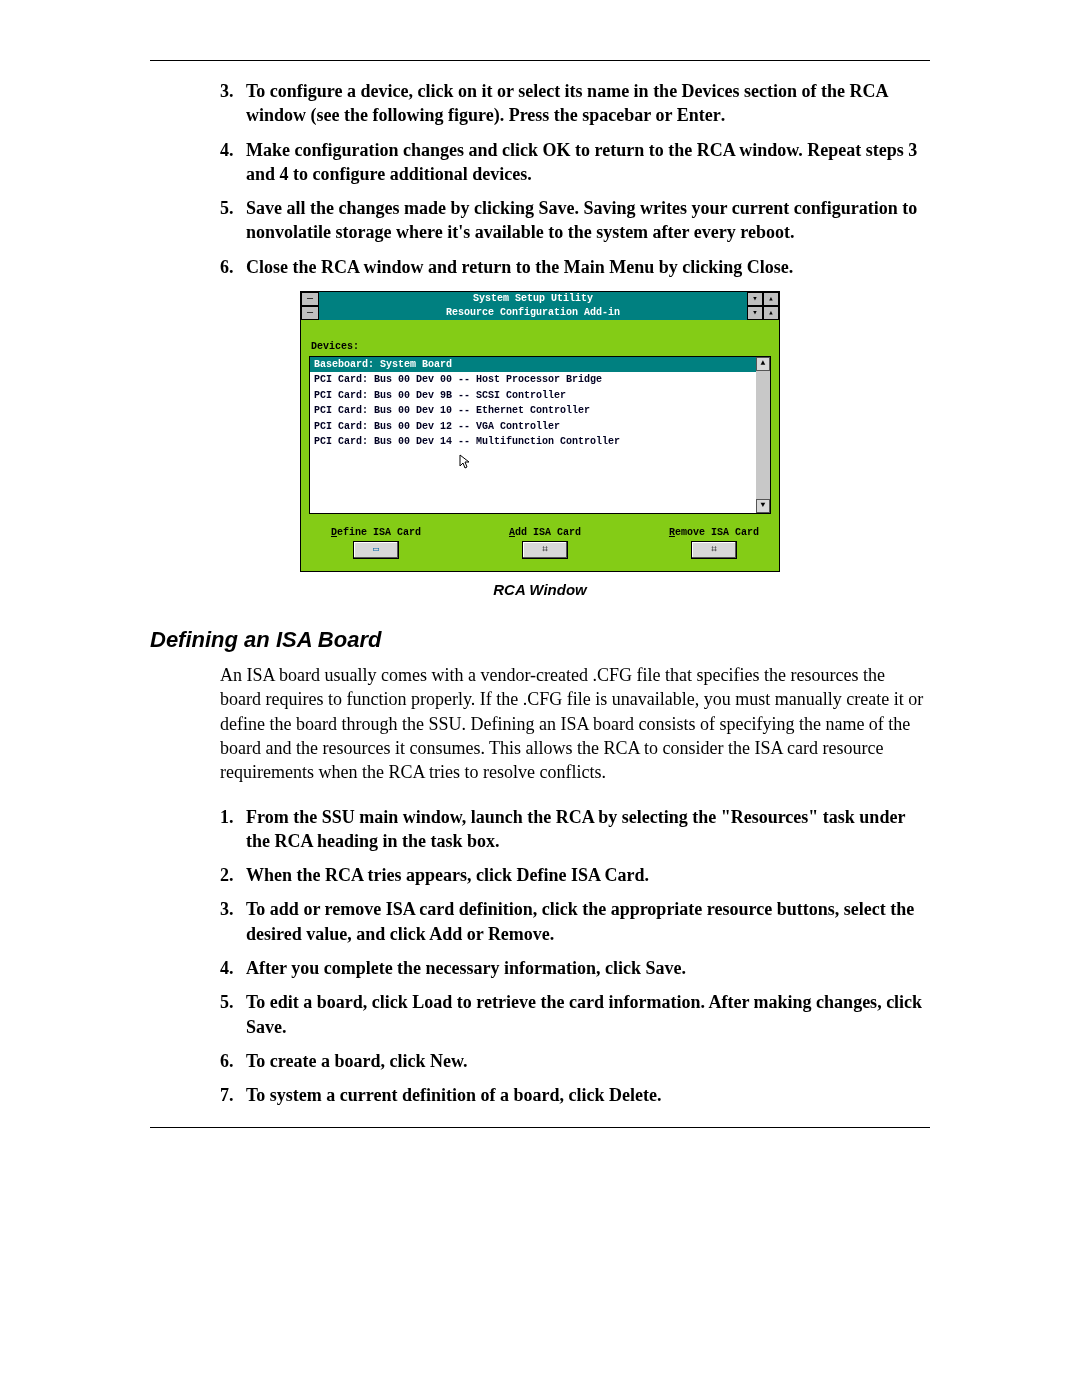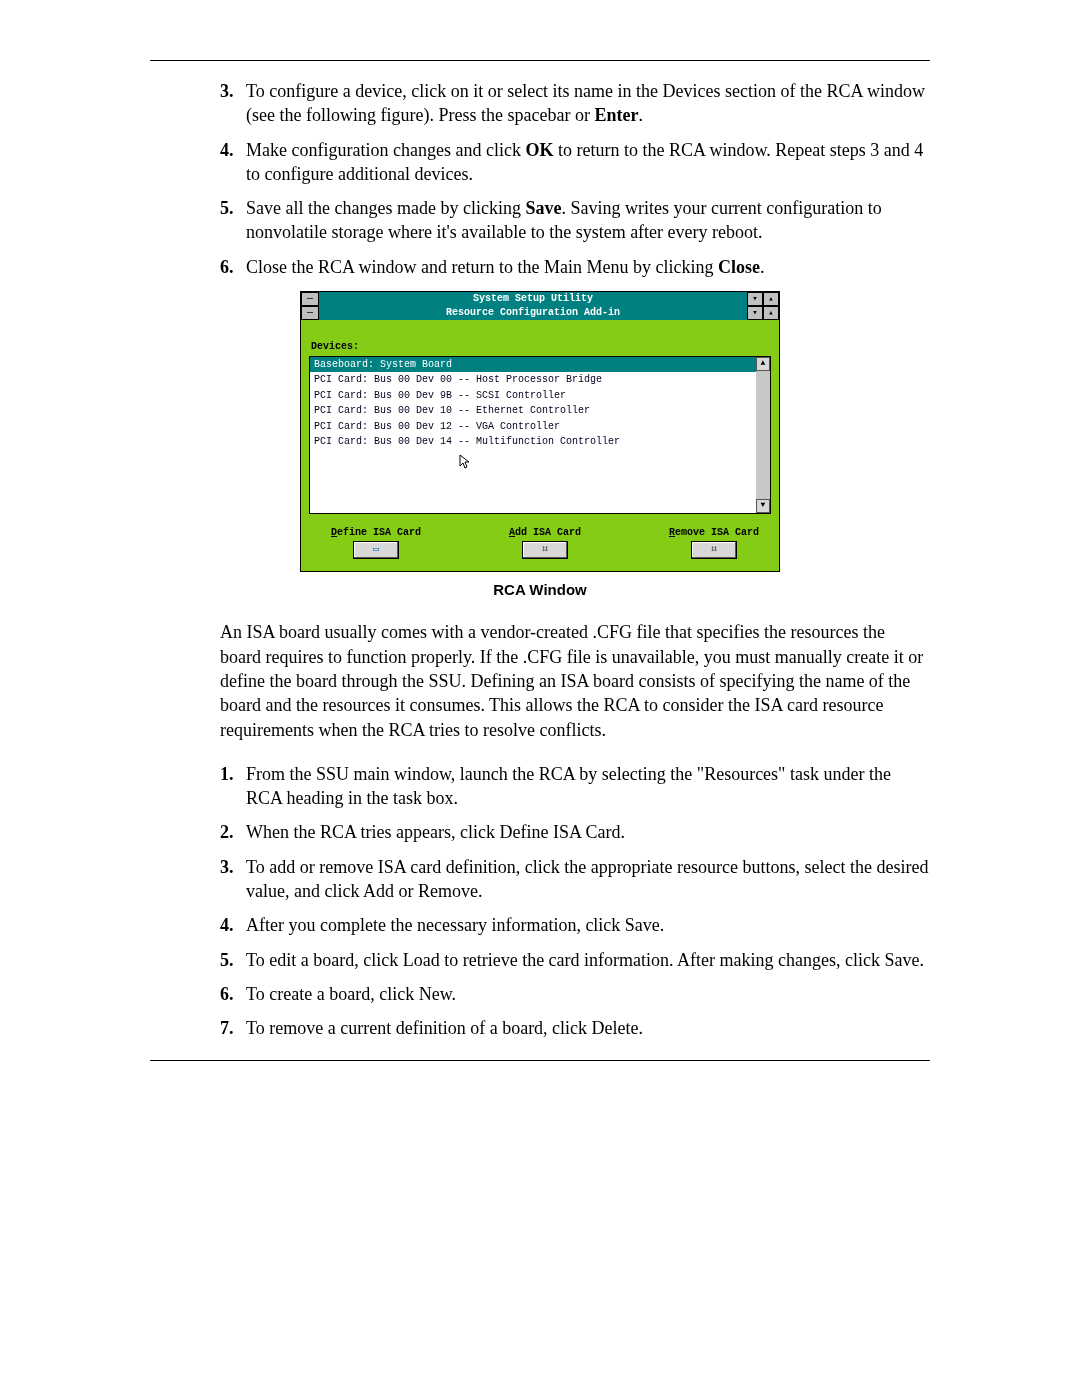--- a/index.html
+++ b/index.html
@@ -36,23 +36,25 @@
     display: flex;
     margin-bottom: 10px;
   }
   ol.steps > li .num {
     font-weight: bold;
     width: 26px;
     flex-shrink: 0;
   }
   ol.steps > li .txt {
     flex: 1;
+    font-weight: bold;
   }
   .figcap {
     text-align: center;
+    font-style: italic;
     font-weight: bold;
     font-family: Arial, Helvetica, sans-serif;
     font-size: 15px;
     margin: 8px 0 20px 0;
   }
   h3.sect {
     font-family: Arial, Helvetica, sans-serif;
     font-style: italic;
     font-weight: bold;
     font-size: 22px;
@@ -135,21 +137,21 @@
     display: flex;
   }
   .listcontent {
     flex: 1;
     padding: 0;
     overflow: hidden;
   }
   .listline {
     padding: 1px 4px;
     white-space: nowrap;
-    font-weight: normal;
+    font-weight: bold;
     color: #002;
   }
   .listline.sel {
     background: #008080;
     color: #fff;
   }
   .lb-scroll {
     width: 14px;
     display: flex;
     flex-direction: column;
@@ -290,20 +292,21 @@
             <div class="bbtn">
                 <span>⌗</span>
               </div>
           </div>
         </div>
       </div>
     </div>
   </div>
   <div class="figcap">RCA Window</div>
 
+  <h3 class="sect">Defining an ISA Board</h3>
   <div class="para">An ISA board usually comes with a vendor-created .CFG file that specifies the resources the board requires to function properly. If the .CFG file is unavailable, you must manually create it or define the board through the SSU. Defining an ISA board consists of specifying the name of the board and the resources it consumes. This allows the RCA to consider the ISA card resource requirements when the RCA tries to resolve conflicts.</div>
 
   <ol class="steps" id="steps-b">
       <li>
         <span class="num">1.</span>
         <span class="txt">From the SSU main window, launch the RCA by selecting the "Resources" task under the RCA heading in the task box.</span>
       </li>
       <li>
         <span class="num">2.</span>
         <span class="txt">When the RCA tries appears, click Define ISA Card.</span>
@@ -319,18 +322,18 @@
       <li>
         <span class="num">5.</span>
         <span class="txt">To edit a board, click Load to retrieve the card information. After making changes, click Save.</span>
       </li>
       <li>
         <span class="num">6.</span>
         <span class="txt">To create a board, click New.</span>
       </li>
       <li>
         <span class="num">7.</span>
-        <span class="txt">To remove a current definition of a board, click Delete.</span>
+        <span class="txt">To system a current definition of a board, click Delete.</span>
       </li>
     </ol>
 
   <div class="rule-bottom"></div>
 </div>
 
 </body></html>

